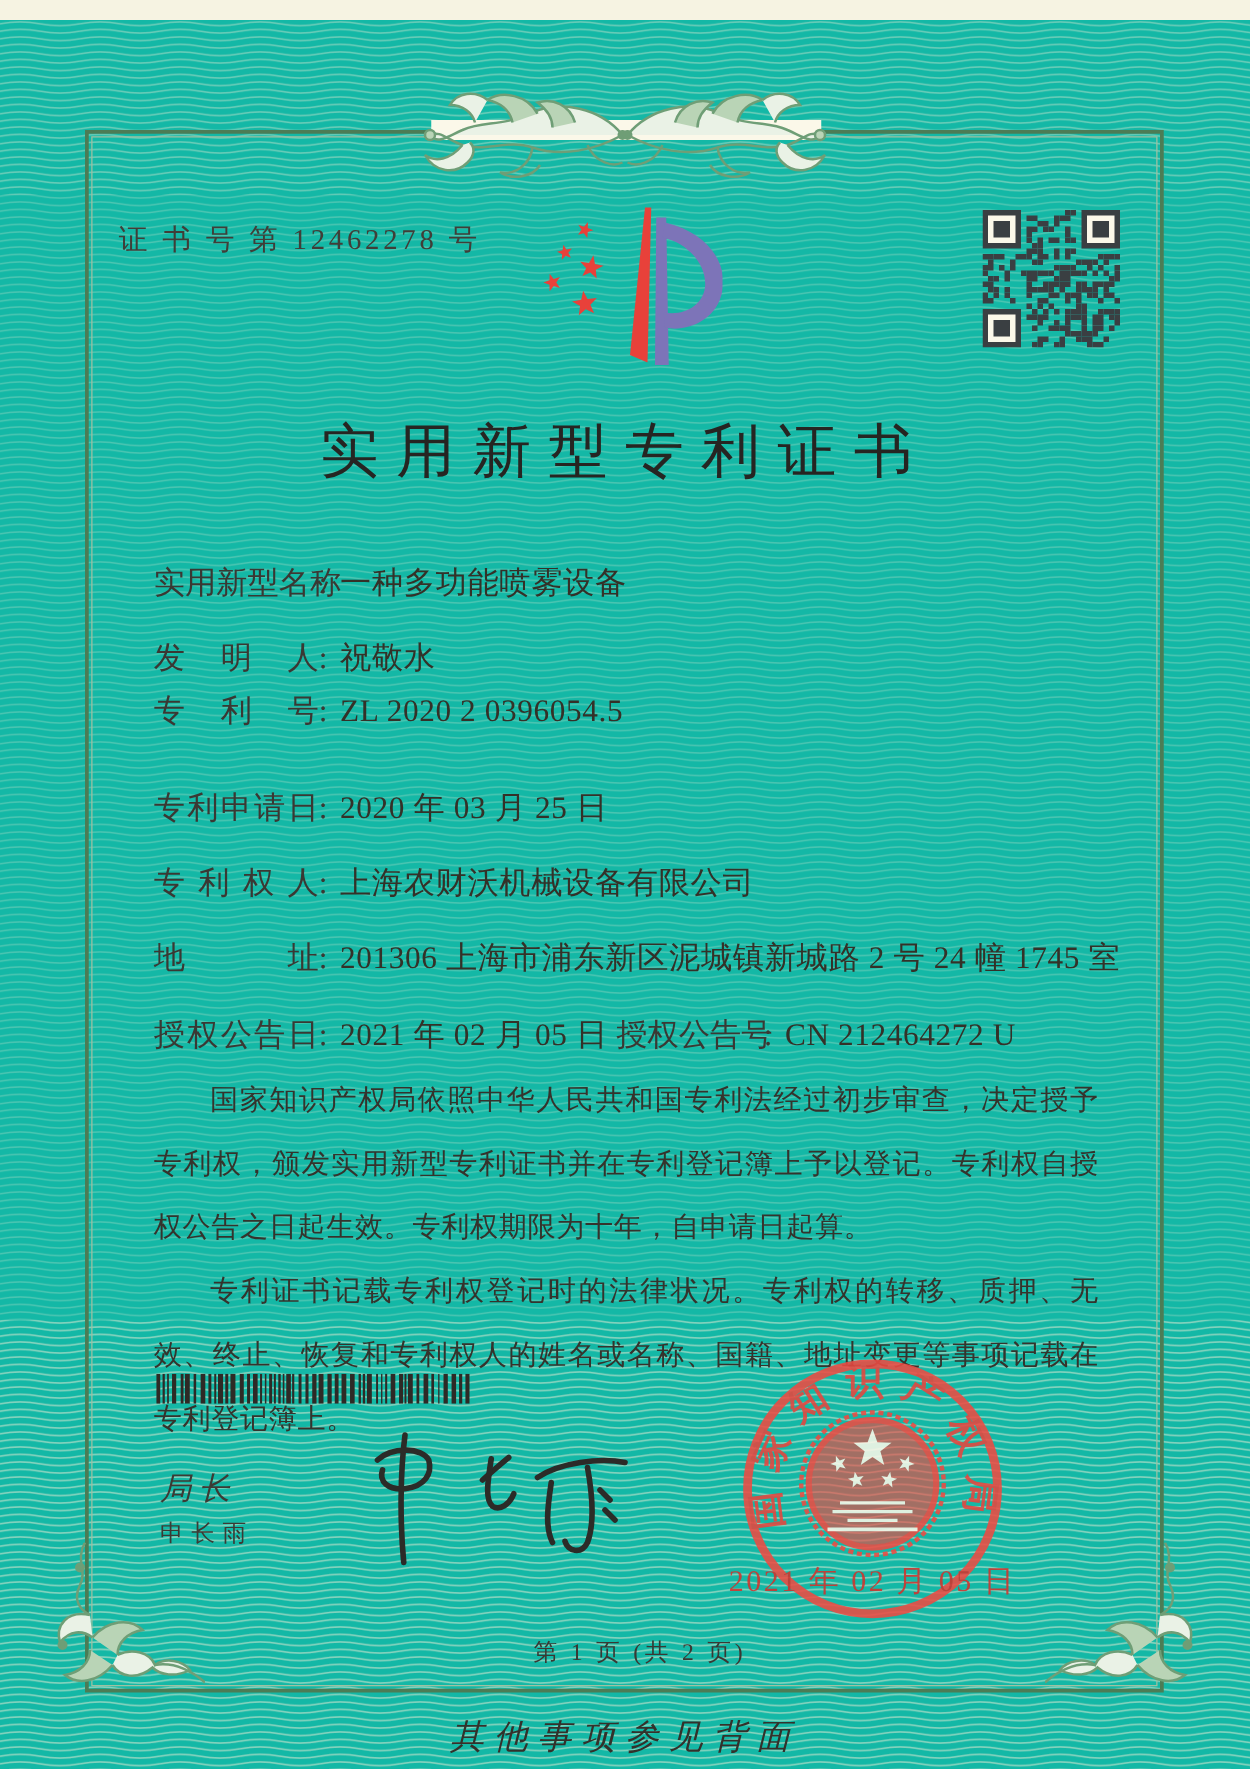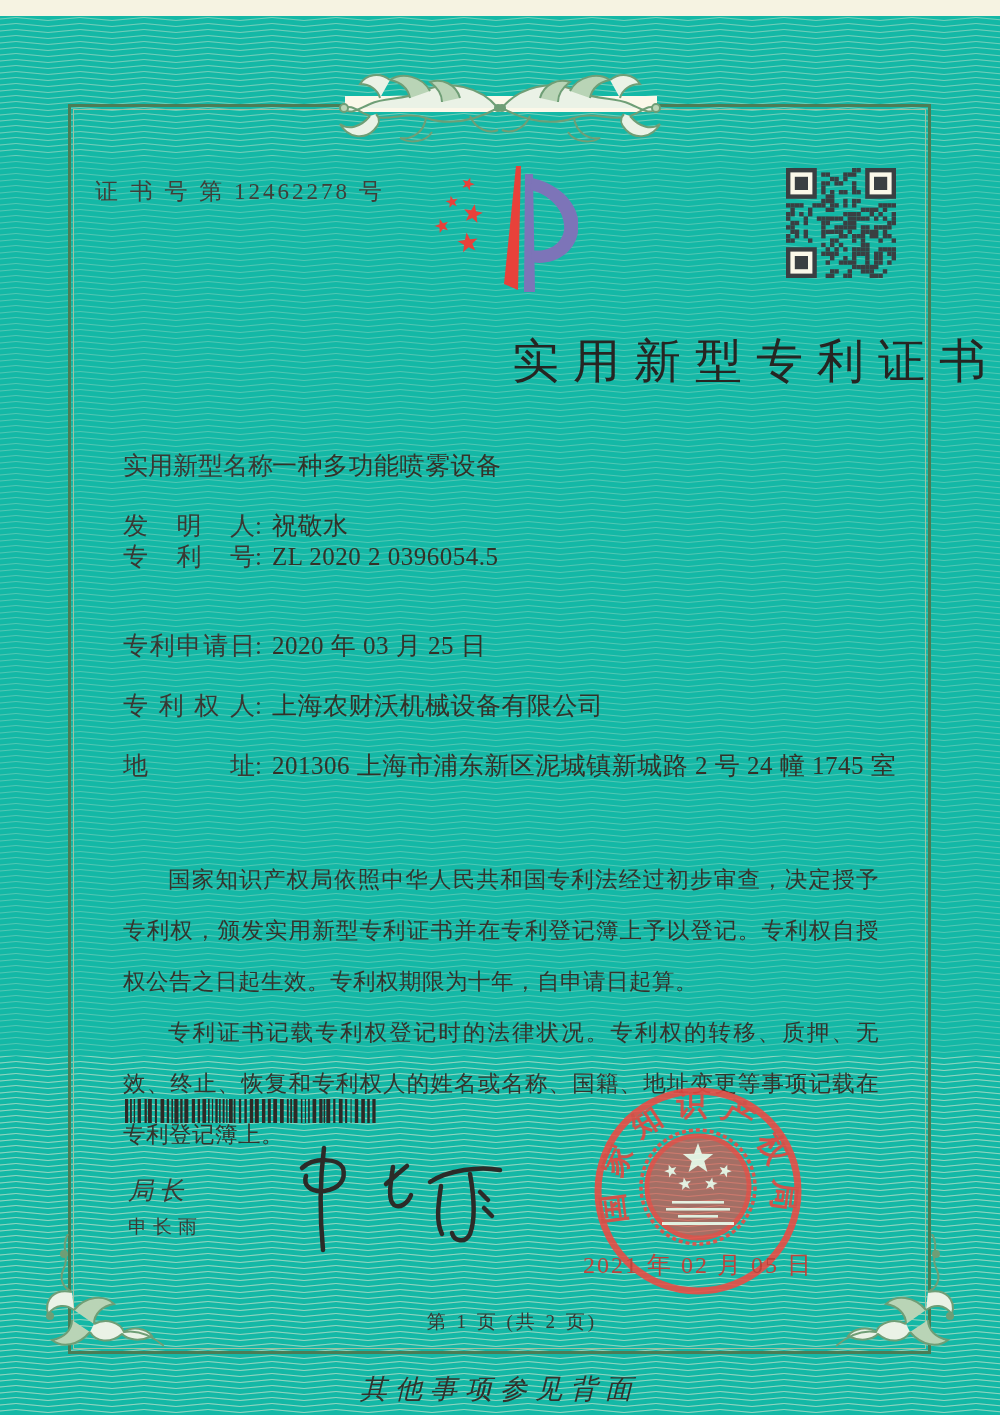--- a/index.html
+++ b/index.html
@@ -8,21 +8,21 @@
   .abs{position:absolute;}
   svg{display:block;}
   
   #tex-top,#tex-bottom{pointer-events:none;}
   
   .frame{position:absolute;left:68px;top:88px;width:857px;height:1244px;border:3px solid #4c7c55;}
   .frame-inner{position:absolute;left:2px;top:2px;right:2px;bottom:2px;border:1px solid #9fc0a1;}
   .orn-mask{position:absolute;left:345px;top:80px;width:312px;height:16px;background:#fbf8e9;}
   
   .cert-no{position:absolute;left:95px;top:160px;font-size:23px;letter-spacing:3px;color:#403e38;}
-  .title{position:absolute;left:0;top:314px;width:100%;text-align:right;font-size:47px;
+  .title{position:absolute;left:0;top:314px;width:100%;text-align:center;font-size:47px;
          letter-spacing:14px;color:#262522;font-weight:500;}
   
   .field{position:absolute;left:123px;height:32px;font-size:25px;white-space:nowrap;}
   .flabel{display:inline-block;width:132px;text-align:justify;text-align-last:justify;color:#3a3833;}
   .fcolon{margin-right:10px;color:#3a3833;}
   .fvalue{color:#343128;letter-spacing:0.5px;}
   .grant-right{position:absolute;left:370px;top:0;}
   .grant-right .flabel{width:118px;}
   
   .body-text{position:absolute;left:123px;top:838px;width:756px;font-size:22.5px;line-height:51px;
@@ -340,33 +340,39 @@
     </svg>
 
   <div class="title">实用新型专利证书</div>
 
   <div class="field" style="top:433px">
     <span class="flabel">实用新型名称</span><span class="fcolon">:</span><span class="fvalue">一种多功能喷雾设备</span>
   </div>
   <div class="field" style="top:493px">
     <span class="flabel">发明人</span><span class="fcolon">:</span><span class="fvalue">祝敬水</span>
   </div>
-  <div class="field" style="top:524px">
+  <div class="field" style="top:536px">
     <span class="flabel">专利号</span><span class="fcolon">:</span><span class="fvalue">ZL 2020 2 0396054.5</span>
   </div>
   <div class="field" style="top:613px">
     <span class="flabel">专利申请日</span><span class="fcolon">:</span><span class="fvalue">2020 年 03 月 25 日</span>
   </div>
   <div class="field" style="top:673px">
     <span class="flabel">专利权人</span><span class="fcolon">:</span><span class="fvalue">上海农财沃机械设备有限公司</span>
   </div>
   <div class="field" style="top:733px">
     <span class="flabel">地址</span><span class="fcolon">:</span><span class="fvalue">201306 上海市浦东新区泥城镇新城路 2 号 24 幢 1745 室</span>
   </div>
 
+  <div class="field" style="top:795px;width:760px">
+    <span class="flabel">授权公告日</span><span class="fcolon">:</span><span class="fvalue">2021 年 02 月 05 日</span>
+    <span class="grant-right">
+      <span class="flabel">授权公告号</span><span class="fcolon">:</span><span class="fvalue">CN 212464272 U</span>
+    </span>
+  </div>
 
   <div class="body-text">
     <p>国家知识产权局依照中华人民共和国专利法经过初步审查，决定授予专利权，颁发实用新型专利证书并在专利登记簿上予以登记。专利权自授权公告之日起生效。专利权期限为十年，自申请日起算。</p>
     <p>专利证书记载专利权登记时的法律状况。专利权的转移、质押、无效、终止、恢复和专利权人的姓名或名称、国籍、地址变更等事项记载在专利登记簿上。</p>
   </div>
 
   <svg id="barcode" class="abs" style="left:125px;top:1083px" width="252" height="24" viewBox="0 0 252 24">
       <rect x="0" y="0" width="3.177007293701172" height="24" fill="#2e2a26"></rect>
       <rect x="5.050813627243041" y="0" width="1.7889518737792969" height="24" fill="#2e2a26"></rect>
       <rect x="8.722780895233154" y="0" width="1.346257781982422" height="24" fill="#2e2a26"></rect>

